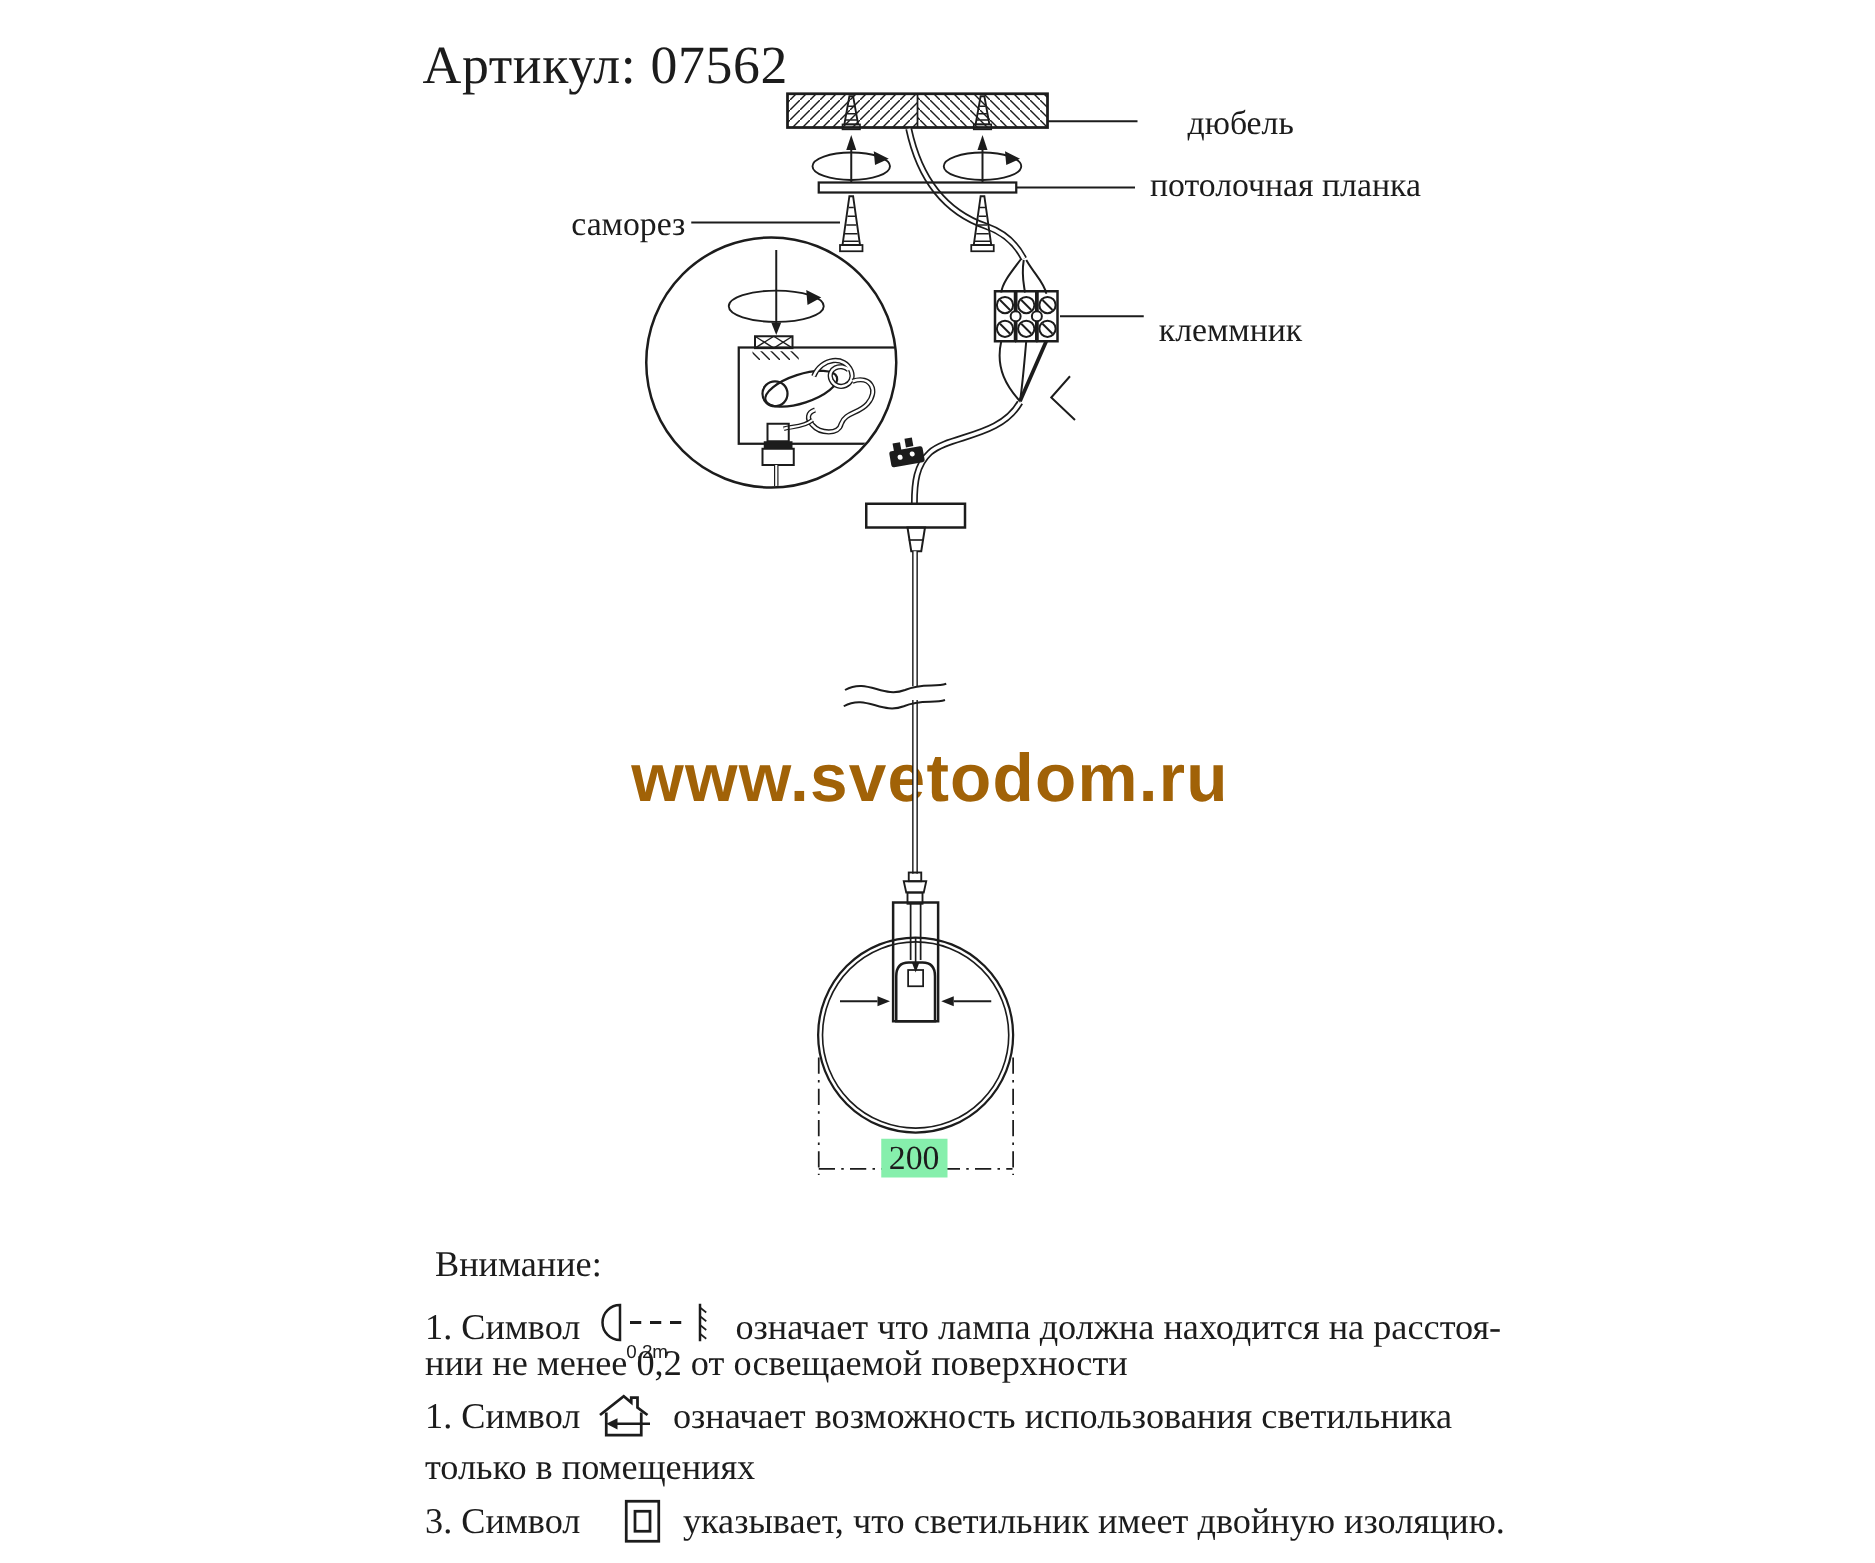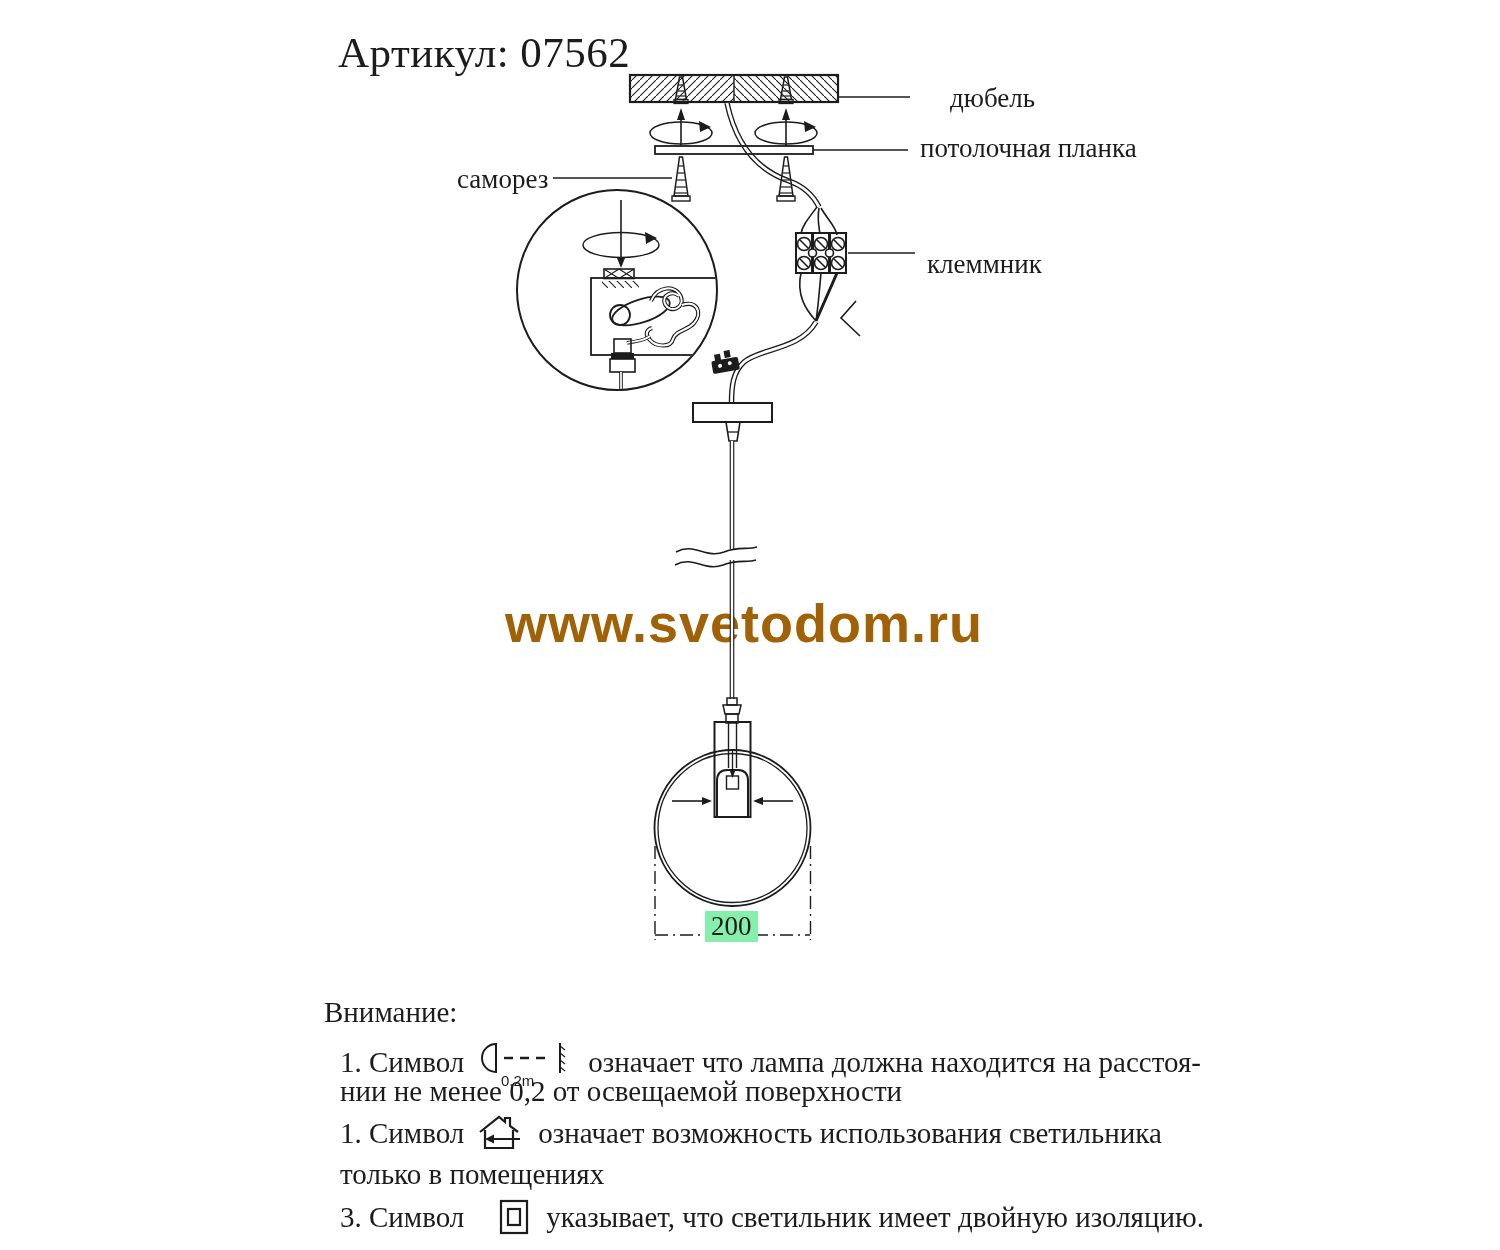--- a/index.html
+++ b/index.html
@@ -236,21 +236,21 @@
 
   <div class="abs title" style="left:338px;top:28px;">Артикул: 07562</div>
 
   <div class="abs lbl" style="left:950px;top:83px;">дюбель</div>
   <div class="abs lbl" style="left:920px;top:133px;">потолочная планка</div>
   <div class="abs lbl" style="left:457px;top:164px;">саморез</div>
   <div class="abs lbl" style="left:927px;top:232px;margin-top:17px;">клеммник</div>
 
   <div class="abs dim" style="left:705px;top:911px;">200</div>
 
-  <div class="abs note" style="left:324px;top:996px;">Внимание:</div>
+  <div class="abs note" style="left:348px;top:996px;">Внимание:</div>
 
   <div class="abs nline note" style="left:340px;top:1037px;">
     <span>1. Символ</span>
     <svg width="100" height="48" viewBox="0 0 100 48" style="margin:2px 14px 0 10px;">
       <path d="M22,5 A14,14 0 0 0 22,33 Z" class="ln" stroke-width="2"></path>
       <line x1="30" y1="19" x2="74" y2="19" class="ln" stroke-width="2.4" stroke-dasharray="9 7"></line>
       <line x1="86" y1="4" x2="86" y2="34" class="ln" stroke-width="2"></line>
       <g class="ln" stroke-width="1.3">
         <line x1="86" y1="7" x2="91" y2="11"></line>
           <line x1="86" y1="14" x2="91" y2="18"></line>

